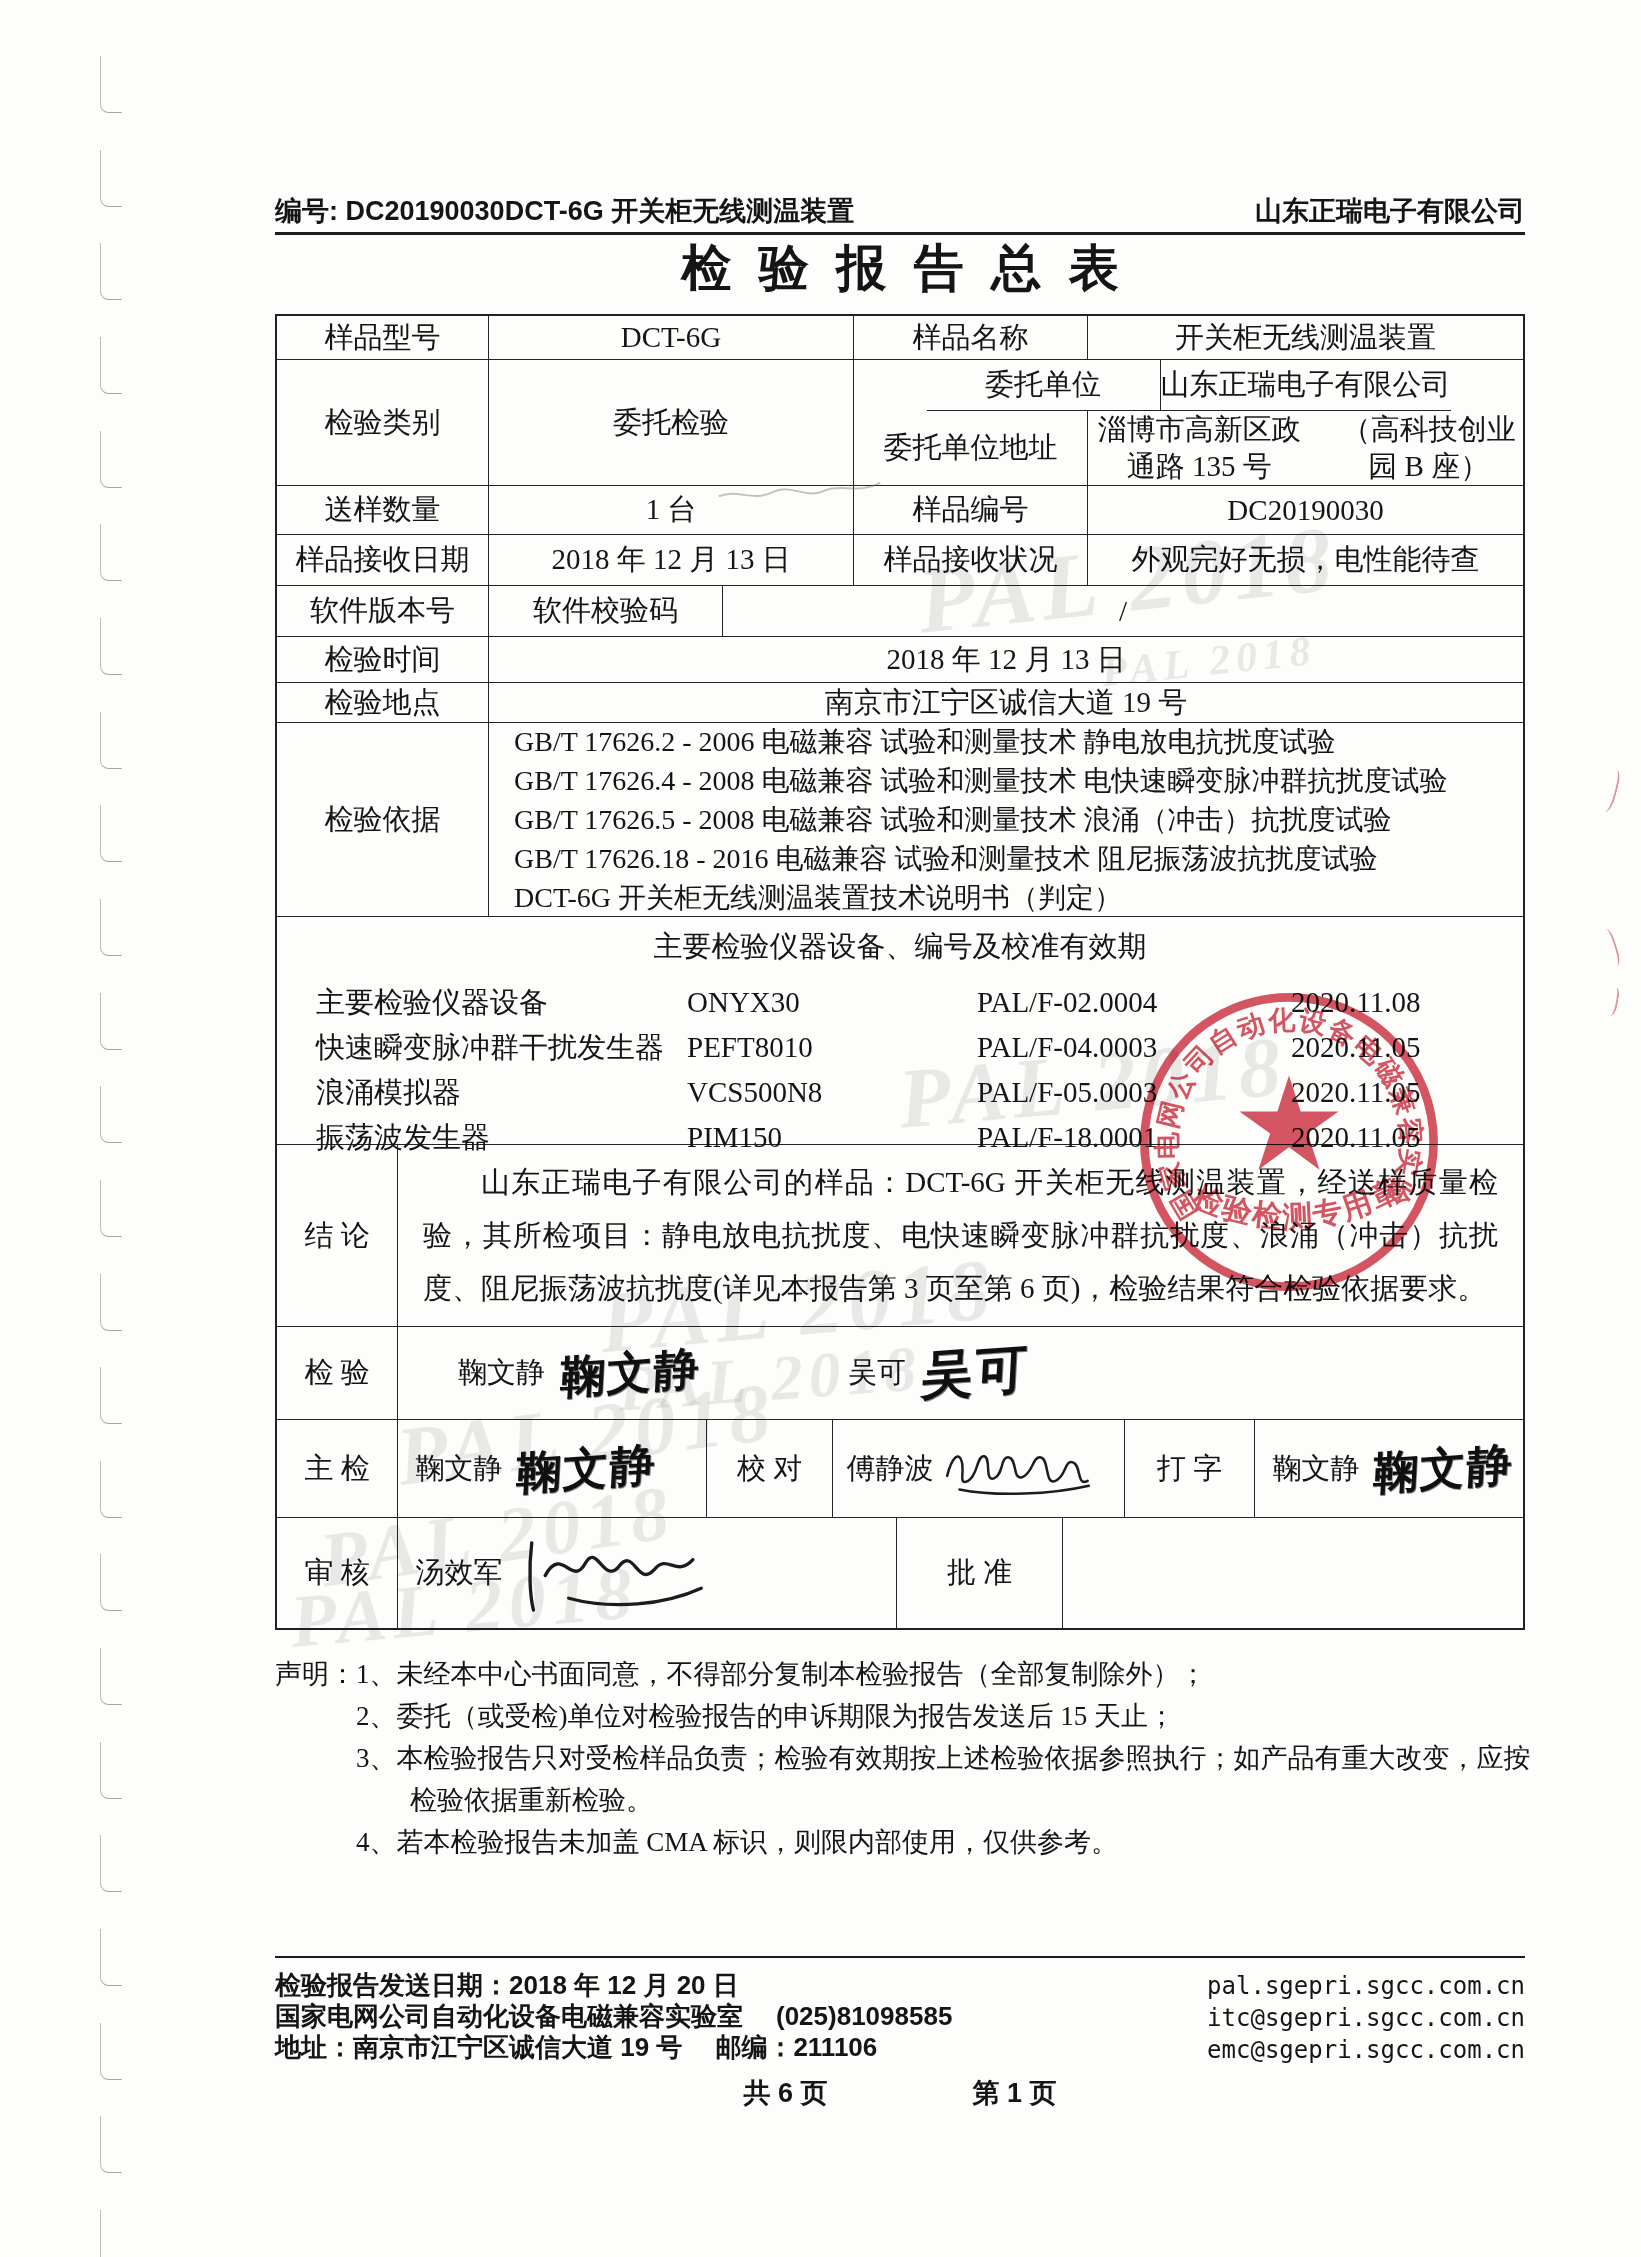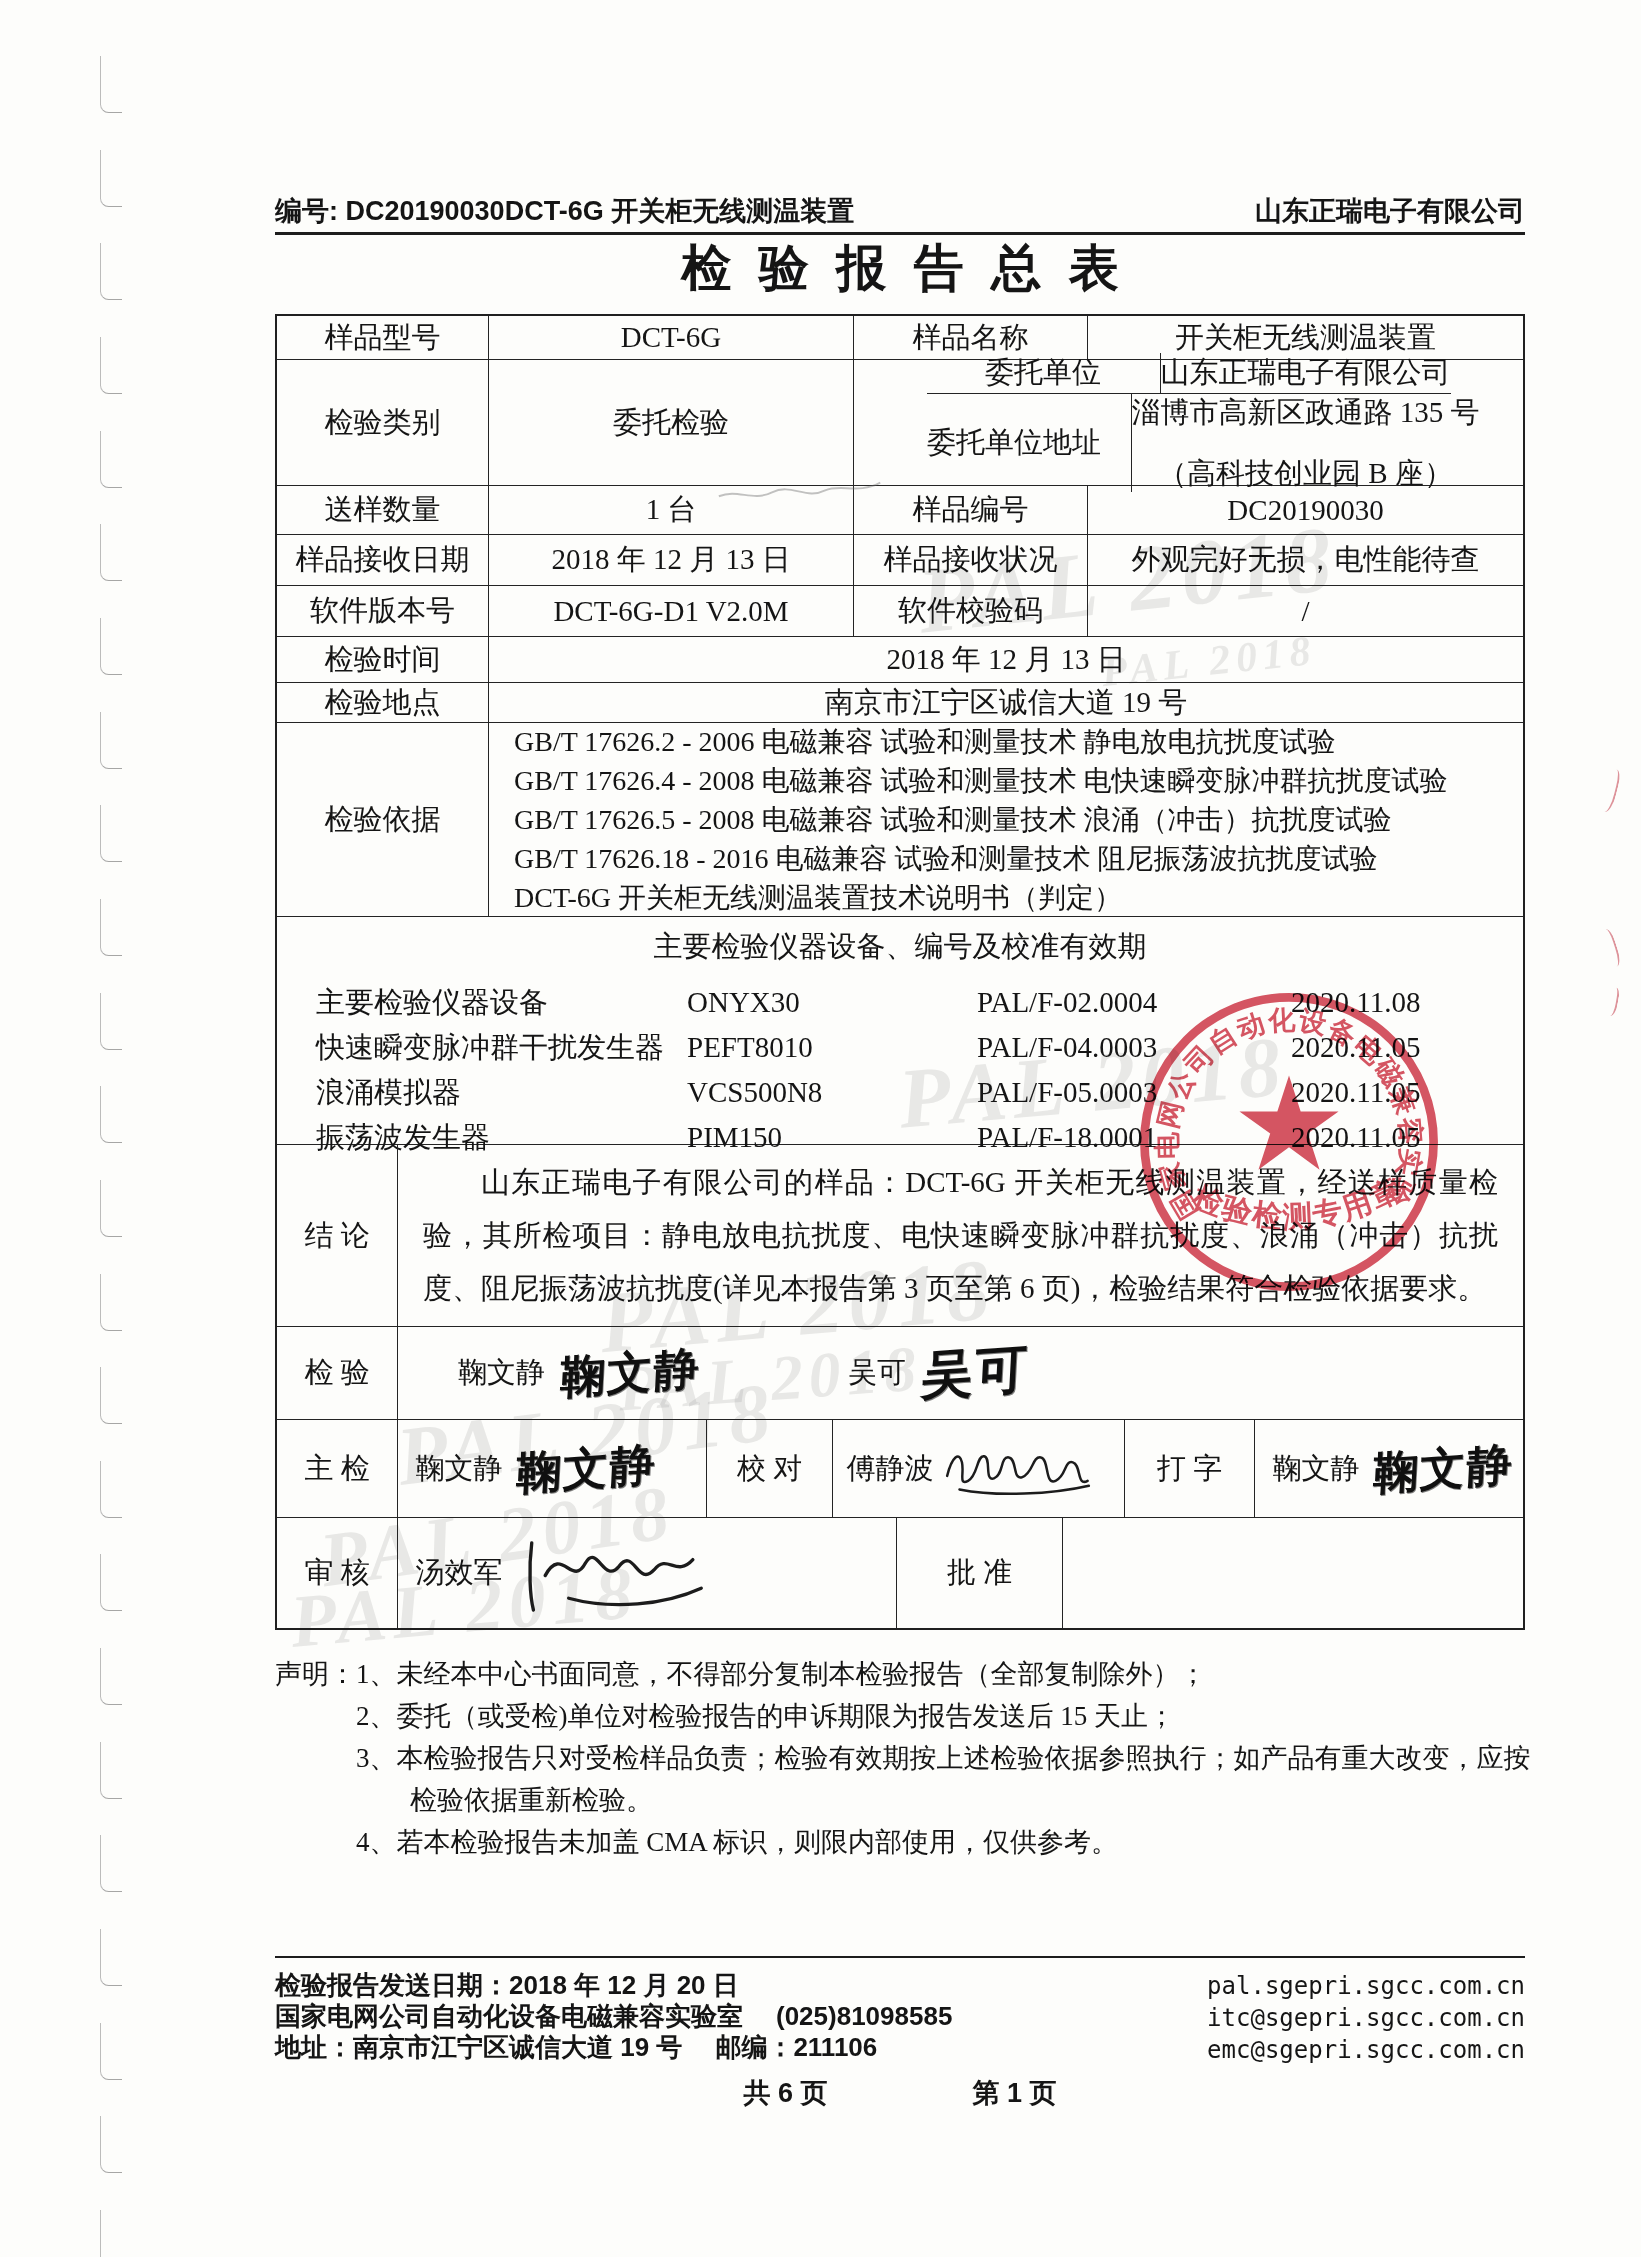--- a/index.html
+++ b/index.html
@@ -136,21 +136,21 @@
     <div class="trow" style="height:126px;">
       <div class="cell" style="width:212px;">检验类别</div>
       <div class="cell" style="width:365px;">委托检验</div>
       <div class="cell last stack" style="flex:1;">
         <div class="subrow" style="height:48px;">
           <div class="cell" style="width:234px;">委托单位</div>
           <div class="cell last" style="flex:1;">山东正瑞电子有限公司</div>
         </div>
         <div class="subrow">
           <div class="cell" style="width:234px;">委托单位地址</div>
-          <div class="cell last" style="flex:1;flex-direction:column;line-height:37px;gap:24px;">
+          <div class="cell last" style="flex:1;line-height:37px;gap:24px;">
             <span>淄博市高新区政通路 135 号</span>
             <span>（高科技创业园 B 座）</span>
           </div>
         </div>
       </div>
     </div>
 
     <div class="trow" style="height:49px;">
       <div class="cell" style="width:212px;">送样数量</div>
       <div class="cell" style="width:365px;">1 台</div>
@@ -160,21 +160,20 @@
 
     <div class="trow" style="height:51px;">
       <div class="cell" style="width:212px;">样品接收日期</div>
       <div class="cell" style="width:365px;">2018 年 12 月 13 日</div>
       <div class="cell" style="width:234px;text-align:center;">样品接收状况</div>
       <div class="cell last" style="flex:1;">外观完好无损，电性能待查</div>
     </div>
 
     <div class="trow" style="height:51px;">
       <div class="cell" style="width:212px;">软件版本号</div>
-      <div class="cell" style="width:365px;">DCT-6G-D1 V2.0M</div>
       <div class="cell" style="width:234px;">软件校验码</div>
       <div class="cell last" style="flex:1;">/</div>
     </div>
 
     <div class="trow" style="height:46px;">
       <div class="cell" style="width:212px;">检验时间</div>
       <div class="cell last" style="flex:1;">2018 年 12 月 13 日</div>
     </div>
 
     <div class="trow" style="height:40px;">

